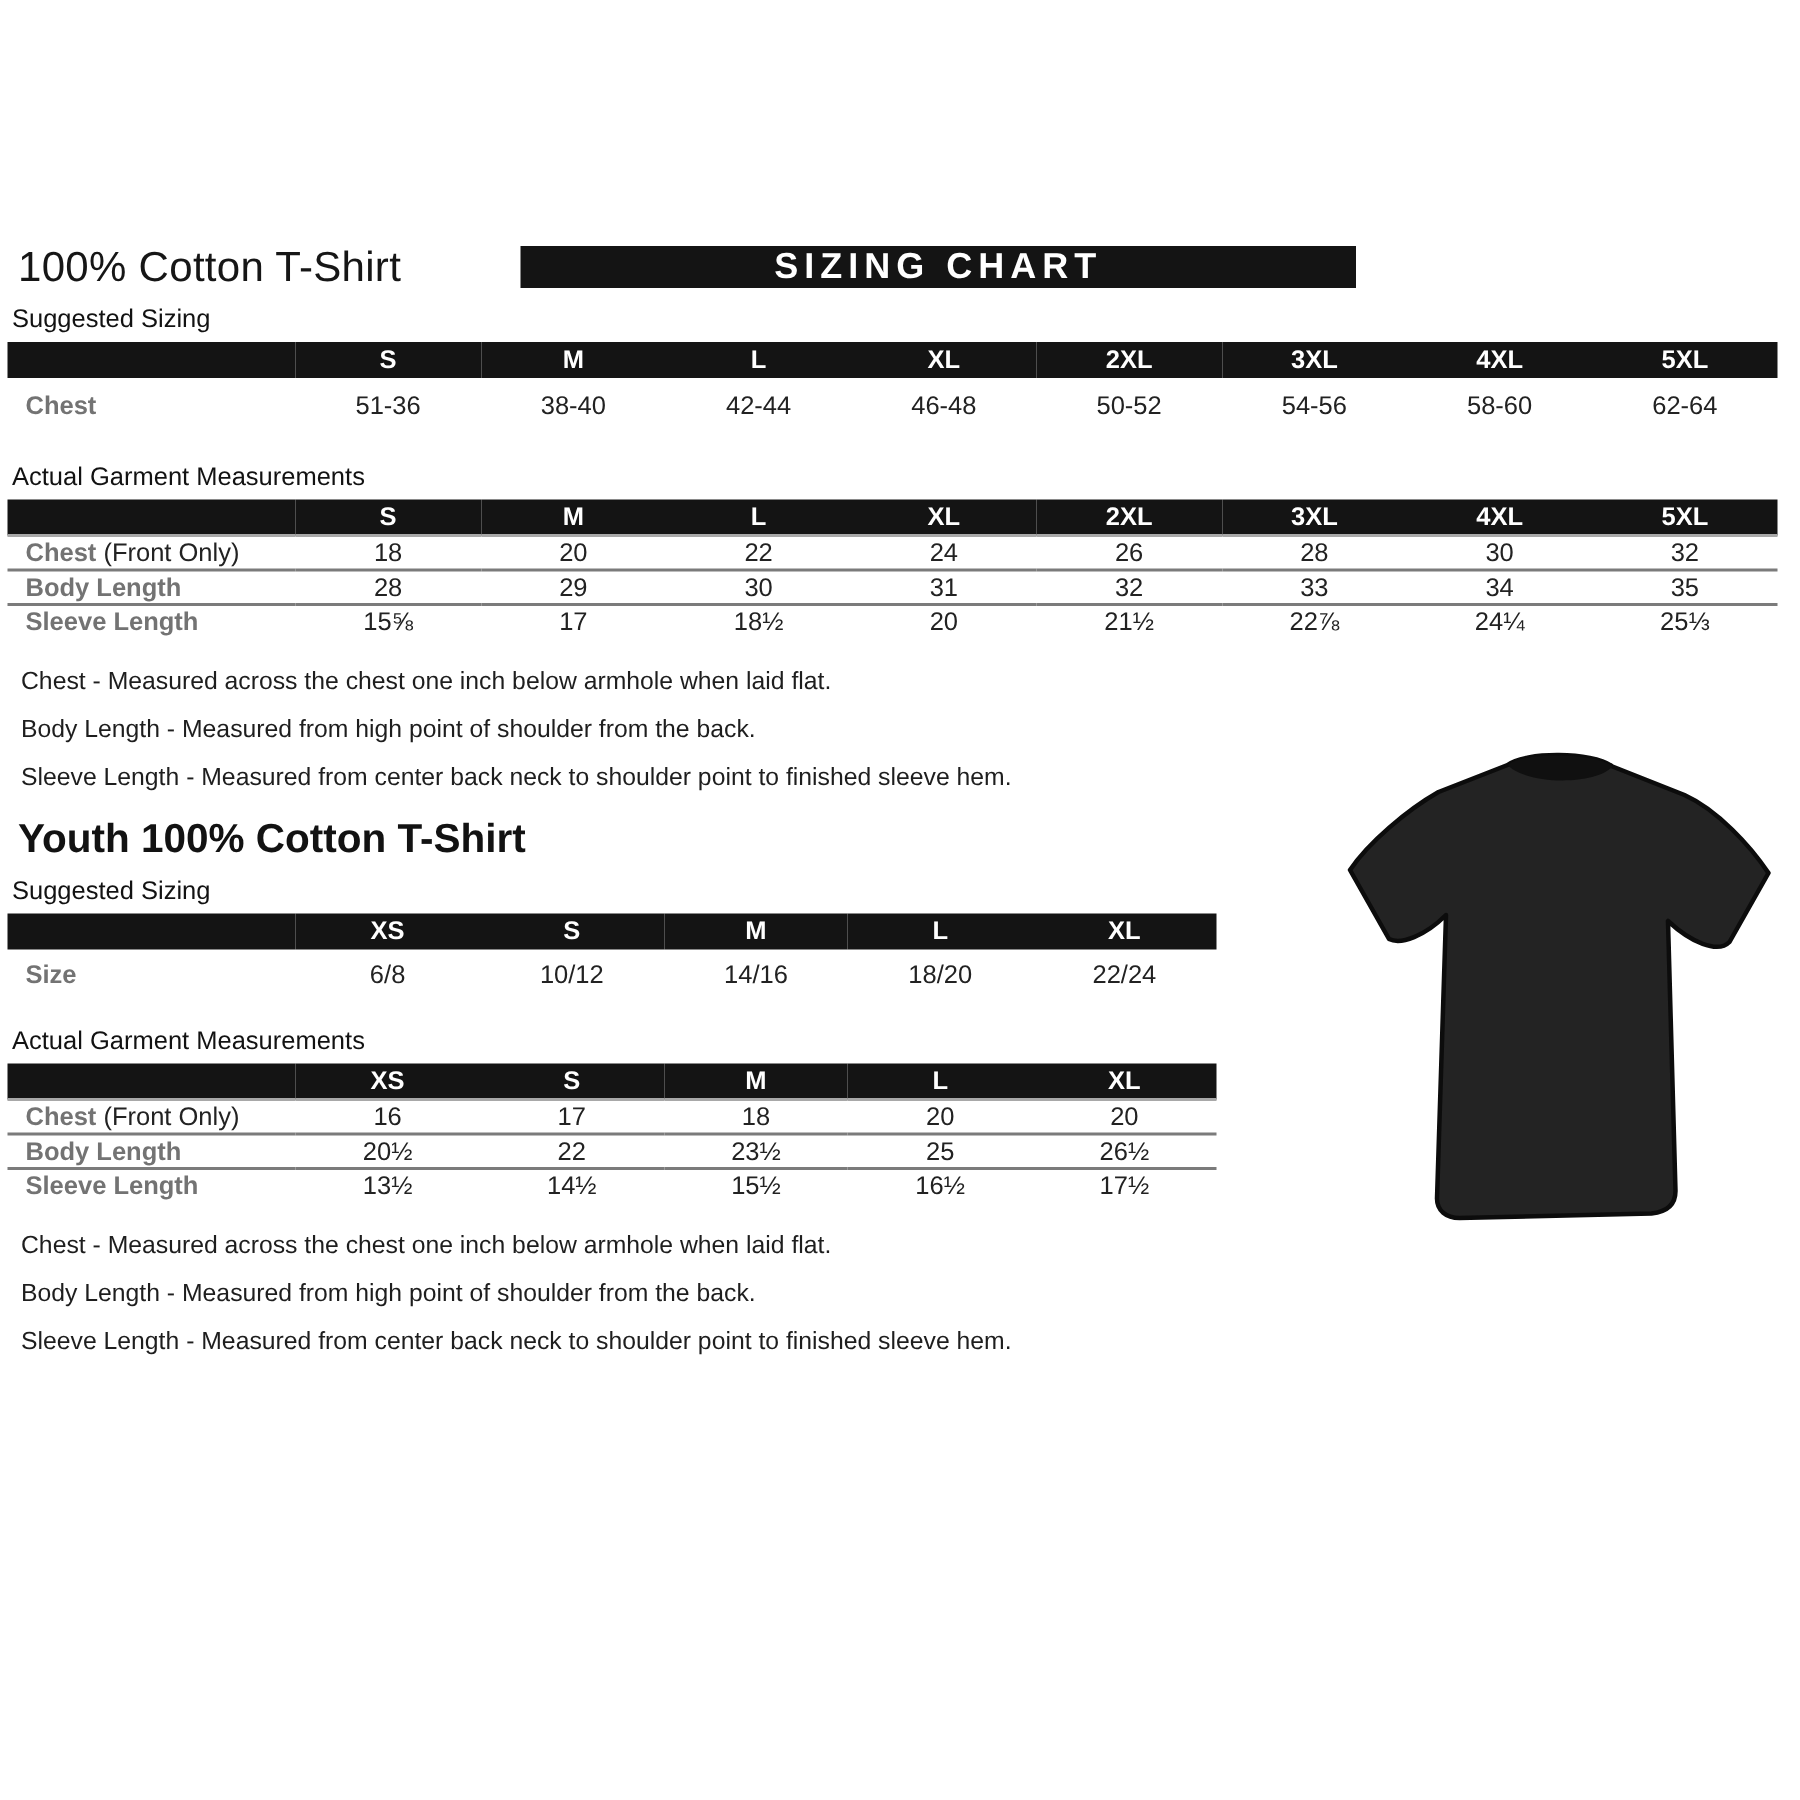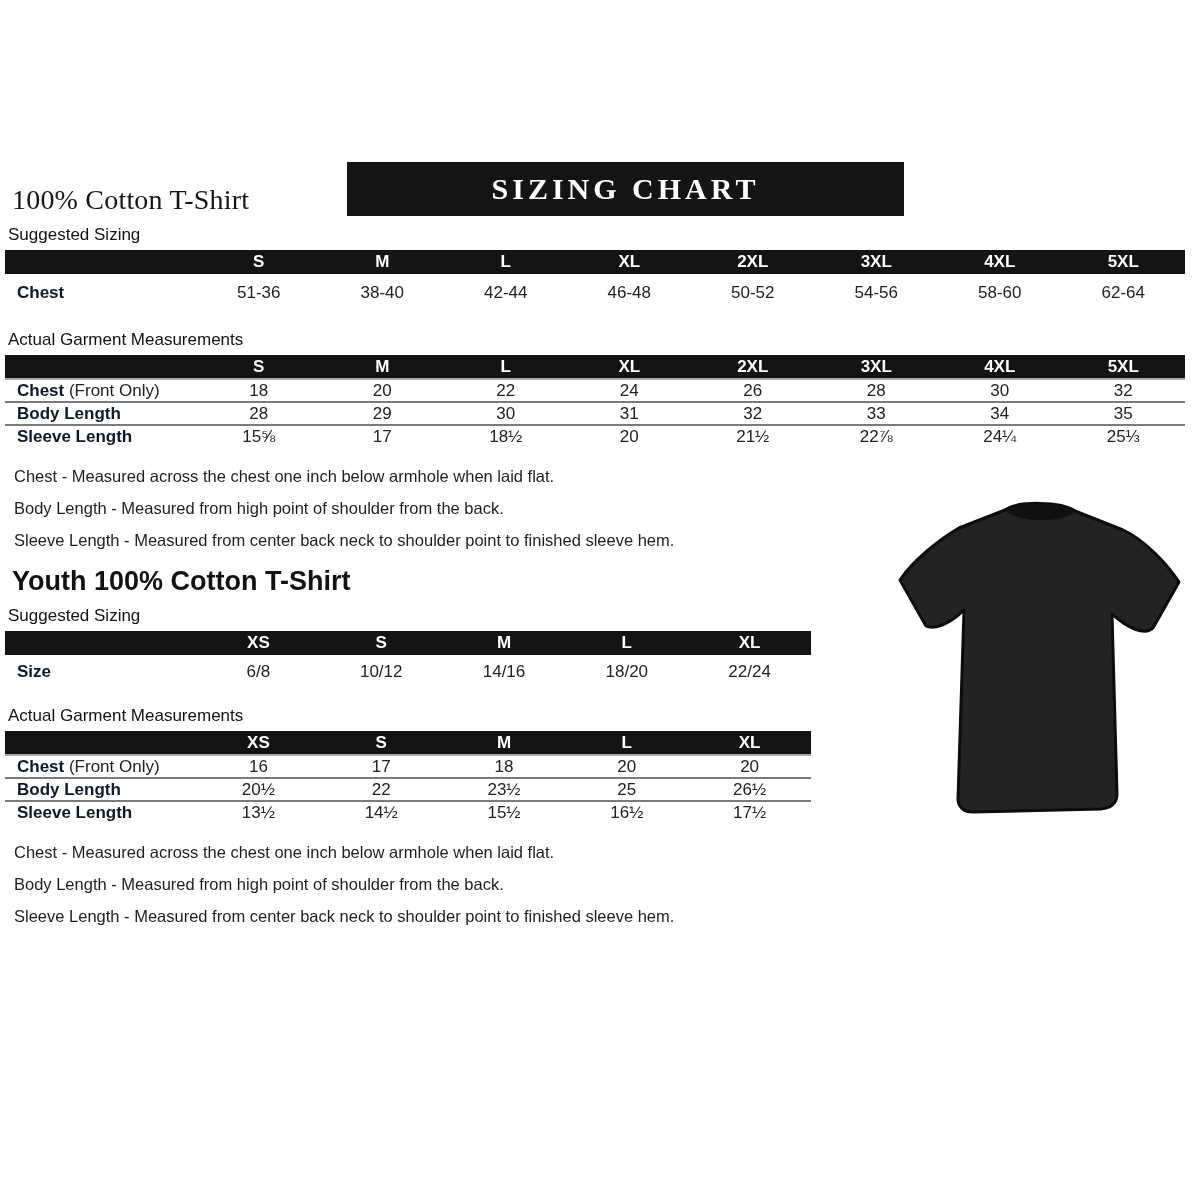--- a/index.html
+++ b/index.html
@@ -20,36 +20,35 @@
     position:relative;
     width:1200px;
     height:1200px;
     background:#ffffff;
     overflow:hidden;
   }
   
   .header{
     margin:162px 0 0 12px;
     display:flex;
-    align-items:flex-end;
-    font-family:Liberation Serif, serif;
+    align-items:center;
   }
   .main-title{
     flex:0 0 335px;
     font-size:28px;
     font-weight:400;
     letter-spacing:.2px;
     color:#161616;
   }
   .banner{
     flex:0 0 557px;
-    height:54px;
+    height:28px;
     background:var(--bar);
     color:#ffffff;
-    font-size:30px;
+    font-size:24px;
     font-weight:700;
     letter-spacing:4px;
     display:flex;
     align-items:center;
     justify-content:center;
   }
   
   .seclabel{
     font-size:17px;
     font-weight:400;
@@ -78,21 +77,21 @@
   .sztable tbody td{
     font-size:17px;
     text-align:center;
     color:#222222;
     padding:0;
   }
   .sztable td.rowlabel{
     text-align:left;
     padding-left:12px;
   }
-  .b{font-weight:700;color:#0f172a;}
+  .b{font-weight:700;color:#737373;}
   #adult-suggested tbody td{height:38px;}
   #youth-suggested tbody td{height:33px;}
   table.meas tbody td{height:23px;}
   table.meas thead th{border-bottom:2px solid #a8a8a8;}
   table.meas tbody tr:not(:last-child) td{border-bottom:2px solid var(--separator);}
   
   .notes{margin:12px 12px 0 14px;}
   .notes p{
     font-size:16.5px;
     line-height:32px;

